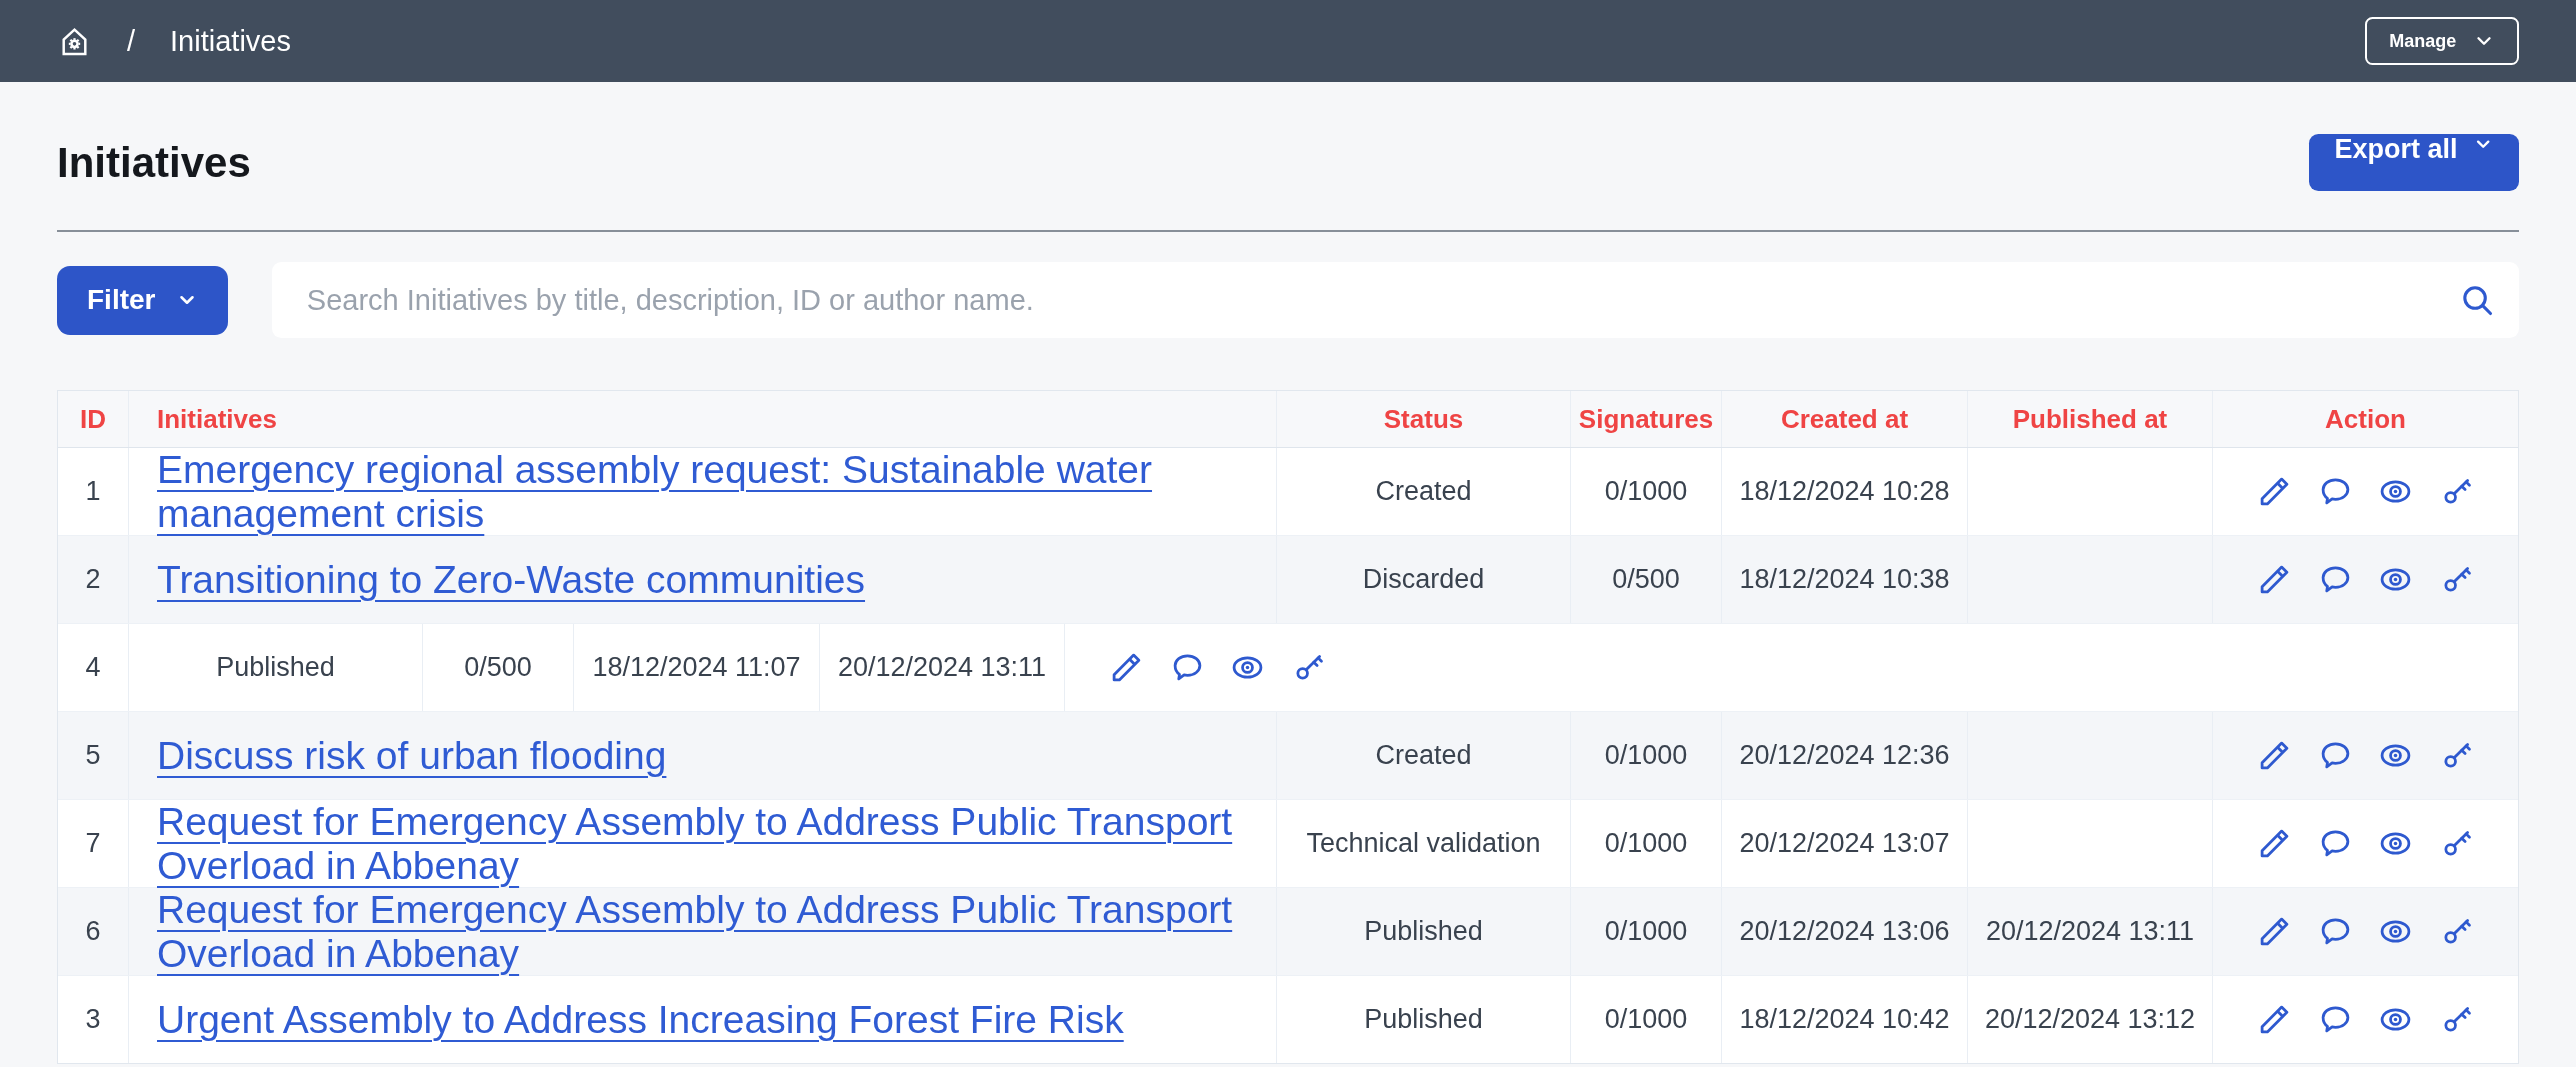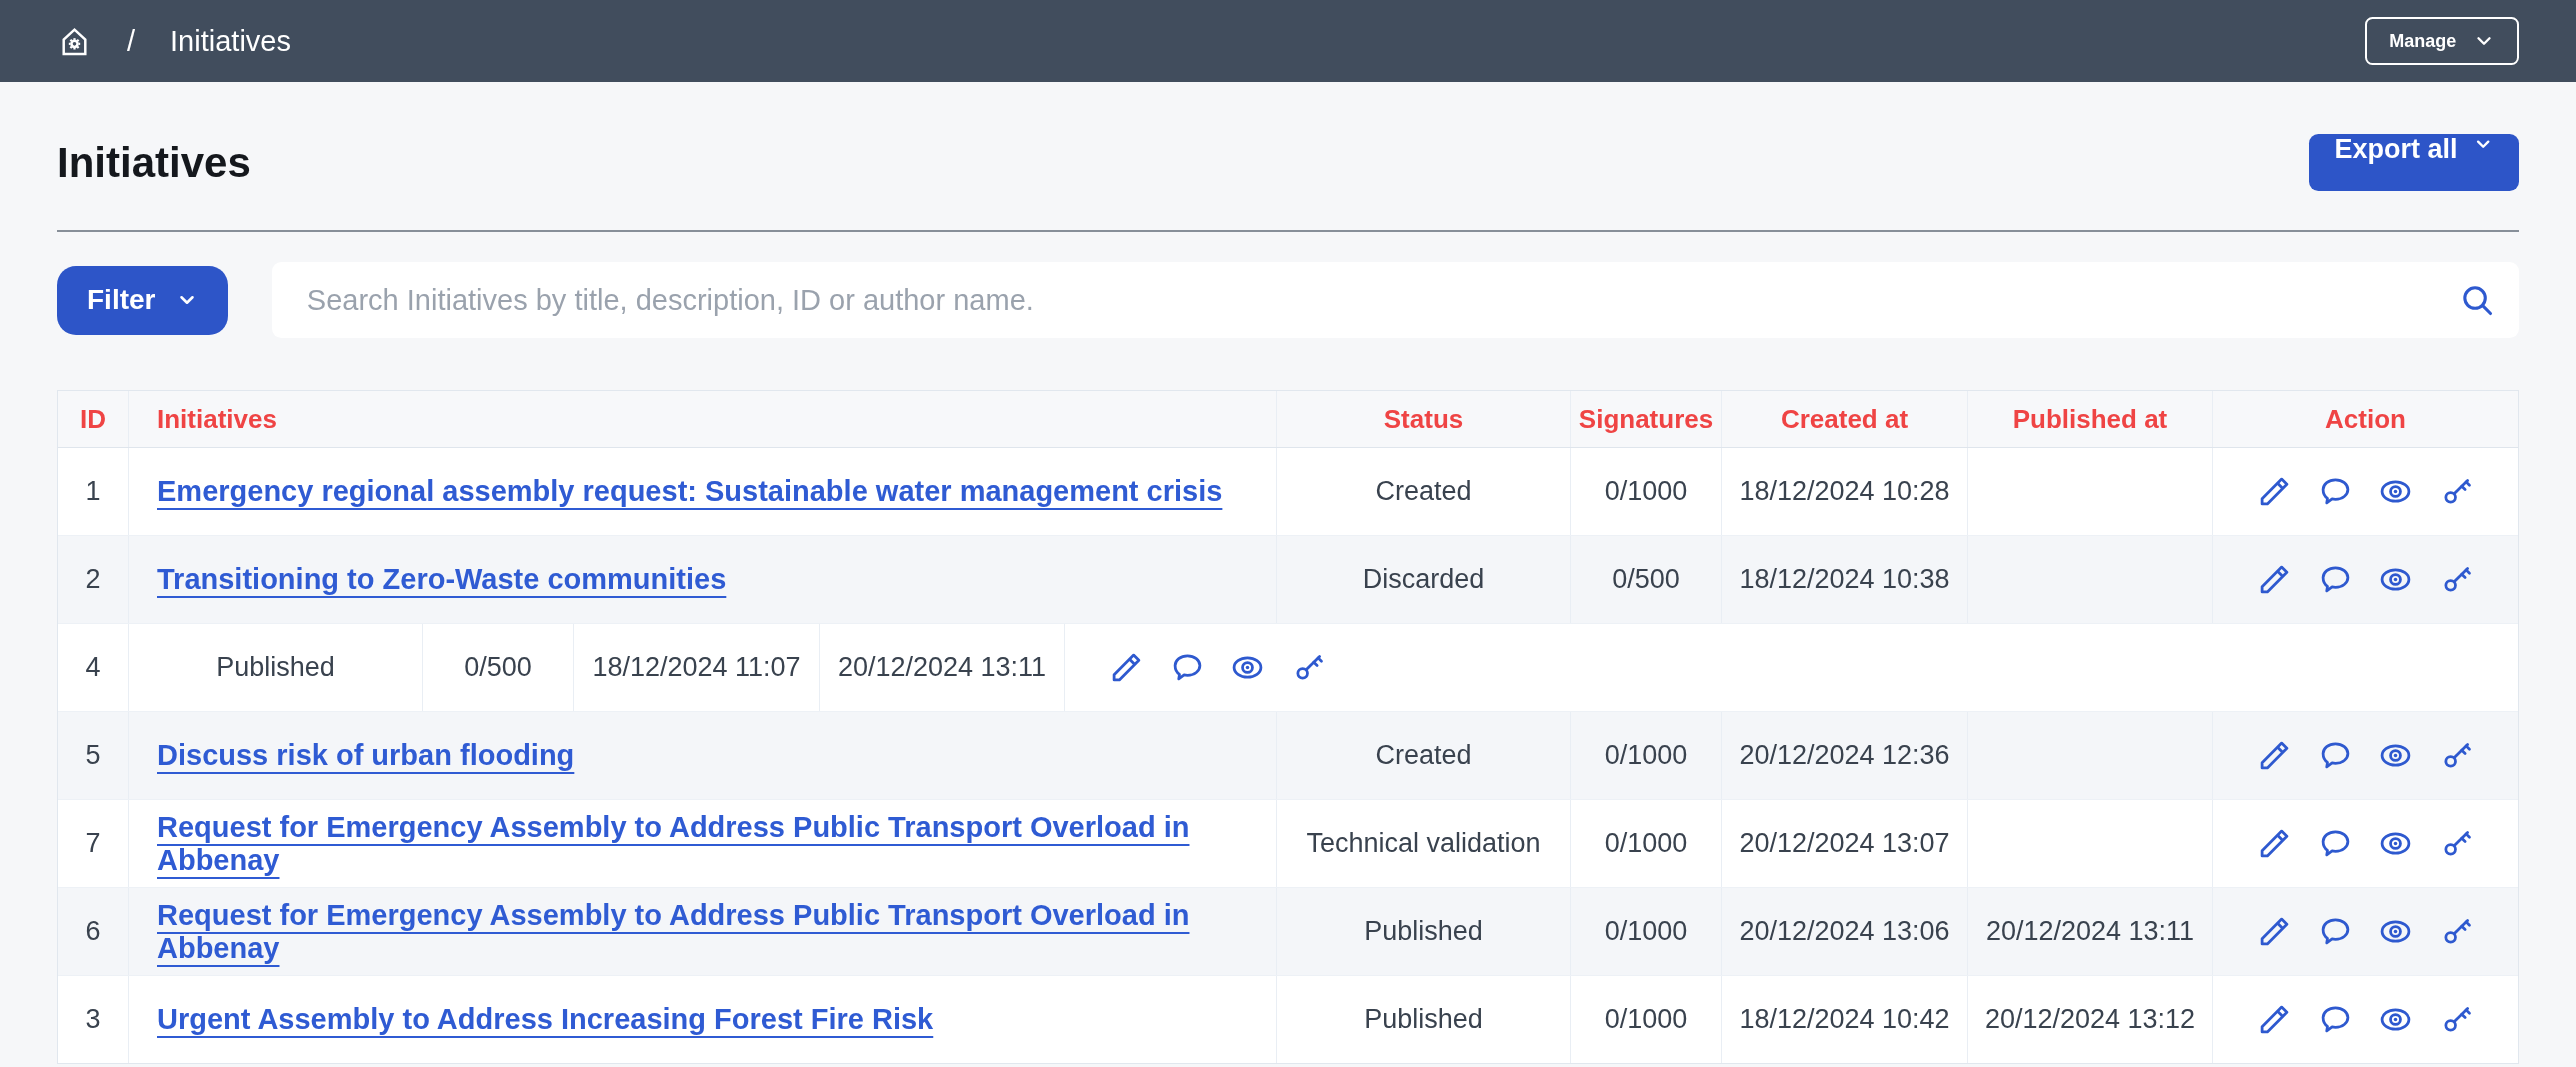--- a/index.html
+++ b/index.html
@@ -17,21 +17,21 @@
 
   
   .content{padding:0 57px}
   .page-head{margin-top:52px;display:flex;align-items:center;justify-content:space-between}
   .page-title{font-size:42px;font-weight:700;color:#15181d;margin:0}
   .export-btn{display:flex;align-items:flex-start;gap:15px;background:#2d55c8;border:none;border-radius:9.3px;
               color:#fff;font-weight:700;font-size:27px;height:57px;padding:0 26px;font-family:inherit;cursor:pointer}
   .divider{margin:39px 0 0;border:none;border-top:2.8px solid #878f99}
 
   .toolbar{margin-top:30px;display:flex;align-items:center;gap:44px}
-  .filter-btn{display:flex;align-items:center;gap:20.4px;background:#2d55c8;border:none;border-radius:19px;
+  .filter-btn{display:flex;align-items:center;gap:20.4px;background:#2d55c8;border:none;border-radius:13px;
               color:#fff;font-weight:700;font-size:28px;height:69px;padding:0 30px;font-family:inherit;cursor:pointer}
   .search-wrap{flex:1;position:relative;height:76px;background:#fff;border-radius:9.3px;display:flex;align-items:flex-end}
   .search-input{flex:1;height:100%;border:none;background:transparent;outline:none;font-size:29px;color:#3a424d;
                 padding:0 102px 0 35px;font-family:inherit;border-radius:9.3px}
   .search-input::placeholder{color:#9aa2ad}
   .search-btn{position:absolute;right:22px;top:0;bottom:0;margin:auto 0;background:none;border:none;
               color:#2e59cf;display:flex;align-items:center;cursor:pointer;padding:0;height:41px}
 
   
   .table{margin-top:52px;border:0.9px solid #e1e7ee;background:#fff}
@@ -43,21 +43,21 @@
   .col-id{width:71px}
   .col-title{flex:1;justify-content:flex-start;padding-left:28px}
   .col-status{width:294px}
   .col-sign{width:151px}
   .col-created{width:246px}
   .col-pub{width:245px}
   .col-action{width:305px}
   .tr{display:flex;border-bottom:0.9px solid #edf1f6}
   .tr:last-child{border-bottom:none}
   .tr:nth-child(even){background:#f4f6f9}
-  .title-link{color:#2f5bd3;font-weight:700;font-size:29px;text-decoration:underline;
+  .title-link{color:#2f5bd3;font-weight:400;font-size:39px;text-decoration:underline;
               text-decoration-thickness:2.3px;text-underline-offset:6.5px}
   .actions{display:flex;gap:1.9px}
   .action-btn{background:none;border:none;color:#2e59cf;display:flex;align-items:center;justify-content:center;
               width:59px;height:59px;cursor:pointer;padding:0}
   svg{display:block}
 </style>
 </head>
 <body>
 
 <div class="page">

